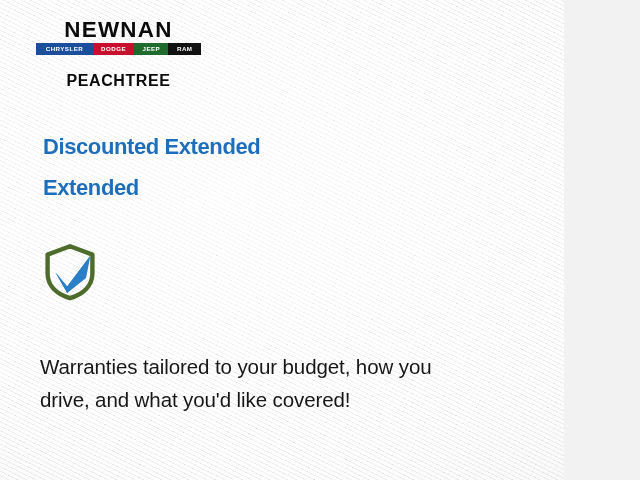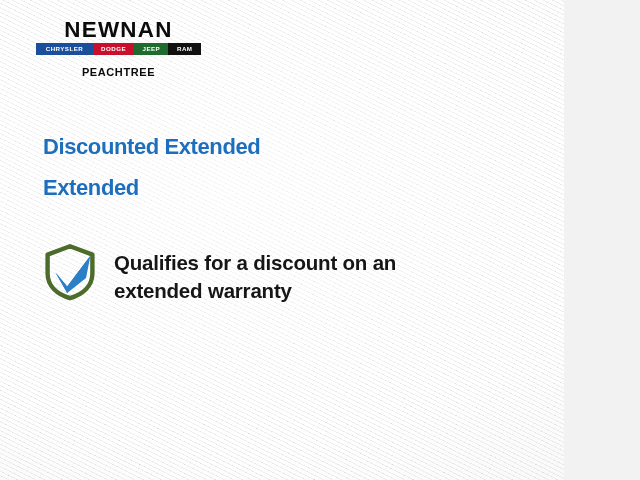--- a/index.html
+++ b/index.html
@@ -104,24 +104,24 @@
     white-space: nowrap;
   }
   #logo-newnan {
     font-size: 22px;
     line-height: 23px;
     letter-spacing: 1.2px;
     font-stretch: condensed;
     transform: scaleX(1.02);
   }
   #logo-peachtree {
-    font-size: 11px;
+    font-size: 16px;
     line-height: 19px;
     letter-spacing: 0.6px;
-    margin-top: 8px;
+    margin-top: 16px;
   }
   #brand-badges {
     display: flex;
     align-items: stretch;
     margin: 2px 0 1px 0;
     height: 12px;
     width: 100%;
   }
   .brand-badge {
     display: flex;
@@ -227,23 +227,21 @@
 
       <svg id="shield-check-icon" viewBox="0 0 54 58">
         <path d="M27 3.2 L49.4 11.6 L49.4 30.5
                  C49.4 43.2 39.6 51.3 27 55.2
                  C14.4 51.3 4.6 43.2 4.6 30.5
                  L4.6 11.6 Z" fill="none" stroke="#4d6b2a" stroke-width="4.4" stroke-linejoin="round"></path>
         <path d="M12.5 29.5 L24.2 43.5 L47.5 12.5 L43.0 35.0 L24.2 50.0 Z" fill="#2a7fc6"></path>
         <path d="M12.5 29.5 L24.2 43.5 L47.5 12.5 L24.2 50.0 Z" fill="#2a7fc6"></path>
       </svg>
 
-      <div id="benefit-text">
-        <span class="bt-line">Qualifies for a discount on an</span>
-        <span class="bt-line">extended warranty</span>
-      </div>
     </div>
 
     <div id="closing-paragraph">
+      <span class="cp-line">Warranties tailored to your budget, how you</span>
+      <span class="cp-line">drive, and what you'd like covered!</span>
     </div>
 
   </div>
 </div>
 
 </body></html>

